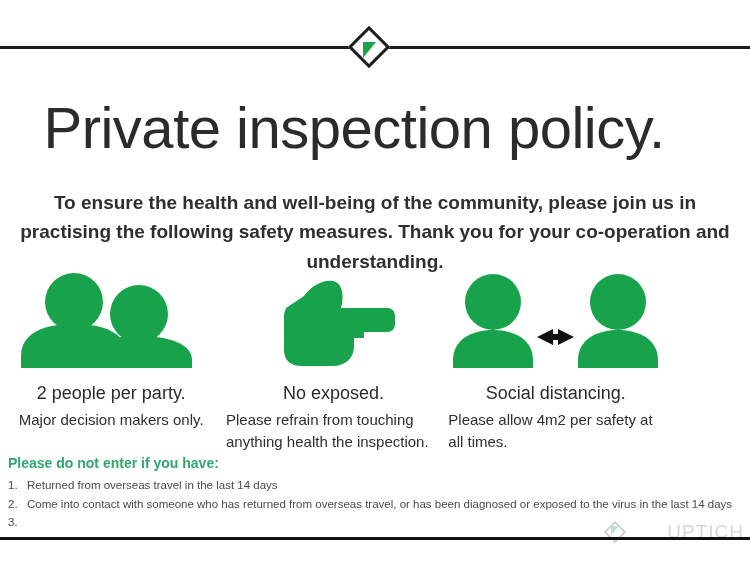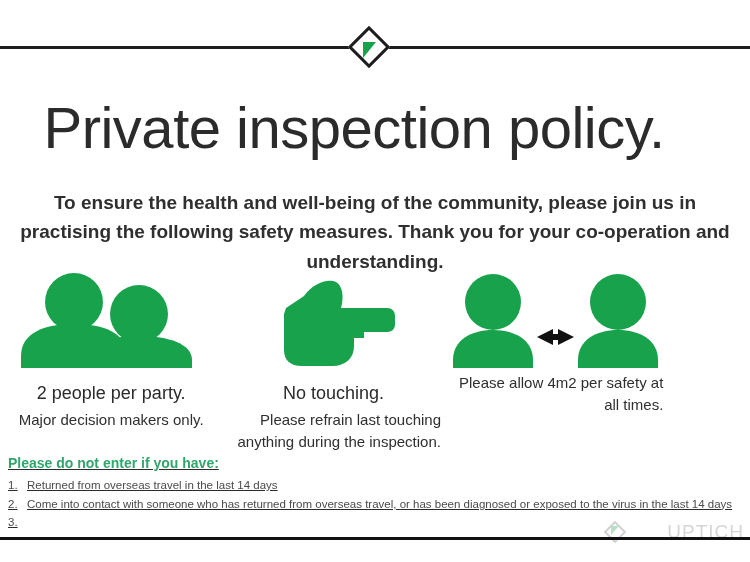--- a/index.html
+++ b/index.html
@@ -114,32 +114,31 @@
     font-weight: 400;
     color: #2b2b2b;
     text-align: center;
     line-height: 1.3;
   }
   .feature-sub {
     margin-top: 4px;
     font-size: 15px;
     font-weight: 400;
     color: #2f2f2f;
-    text-align: right;
+    text-align: left;
     line-height: 1.45;
     max-width: 215px;
   }
 
   
   .notice {
     position: absolute;
     left: 8px;
     top: 455px;
     width: 740px;
-    text-decoration: underline;
   }
   .notice-heading {
     font-size: 14px;
     font-weight: bold;
     color: #2fa66c;
     margin-bottom: 5px;
   }
   .notice-list {
     list-style: none;
     margin: 0;
@@ -241,36 +240,37 @@
 
   <div class="feature">
     <div class="icon-box">
       <svg width="130" height="100" viewBox="0 0 130 100" aria-hidden="true">
         <path d="M18 40 L36 28 C45 15 60 10 68 14 C75 18 76 30 73 40
                  L119 40 C124 40 127 43 127 48 L127 56 C127 61 124 64 119 64
                  L96 64 L96 70 L86 70 L86 78 C86 90 78 98 64 98
                  L34 98 C22 98 16 92 16 82 L16 46 Z" fill="#18a24c"></path>
       </svg>
     </div>
-    <div class="feature-title">No touching.</div>
-    <div class="feature-sub">Please refrain last touching anything during the inspection.</div>
+    <div class="feature-title">No exposed.</div>
+    <div class="feature-sub">Please refrain from touching anything health the inspection.</div>
   </div>
 
   <div class="feature">
     <div class="icon-box">
       <svg width="205" height="100" viewBox="0 0 205 100" aria-hidden="true">
         <circle cx="40" cy="34" r="28" fill="#18a24c"></circle>
         <path d="M0 100 L0 92 C0 72 18 62 40 62 C62 62 80 72 80 92 L80 100 Z" fill="#18a24c"></path>
         <circle cx="165" cy="34" r="28" fill="#18a24c"></circle>
         <path d="M125 100 L125 92 C125 72 143 62 165 62 C187 62 205 72 205 92 L205 100 Z" fill="#18a24c"></path>
         <path d="M100 61 L84 69 L100 77 L100 72 L105 72 L105 66 L100 66 Z" fill="#111111"></path>
         <rect x="92" y="66" width="22" height="6" fill="#111111"></rect>
         <path d="M105 61 L121 69 L105 77 L105 72 L100 72 L100 66 L105 66 Z" fill="#111111"></path>
       </svg>
     </div>
+    <div class="feature-title">Social distancing.</div>
     <div class="feature-sub">Please allow 4m2 per safety at all times.</div>
   </div>
 
 </div>
 
 <div class="notice">
   <div class="notice-heading">Please do not enter if you have:</div>
   <ol class="notice-list">
     <li class="notice-item">
       <span class="notice-num">1.</span>

